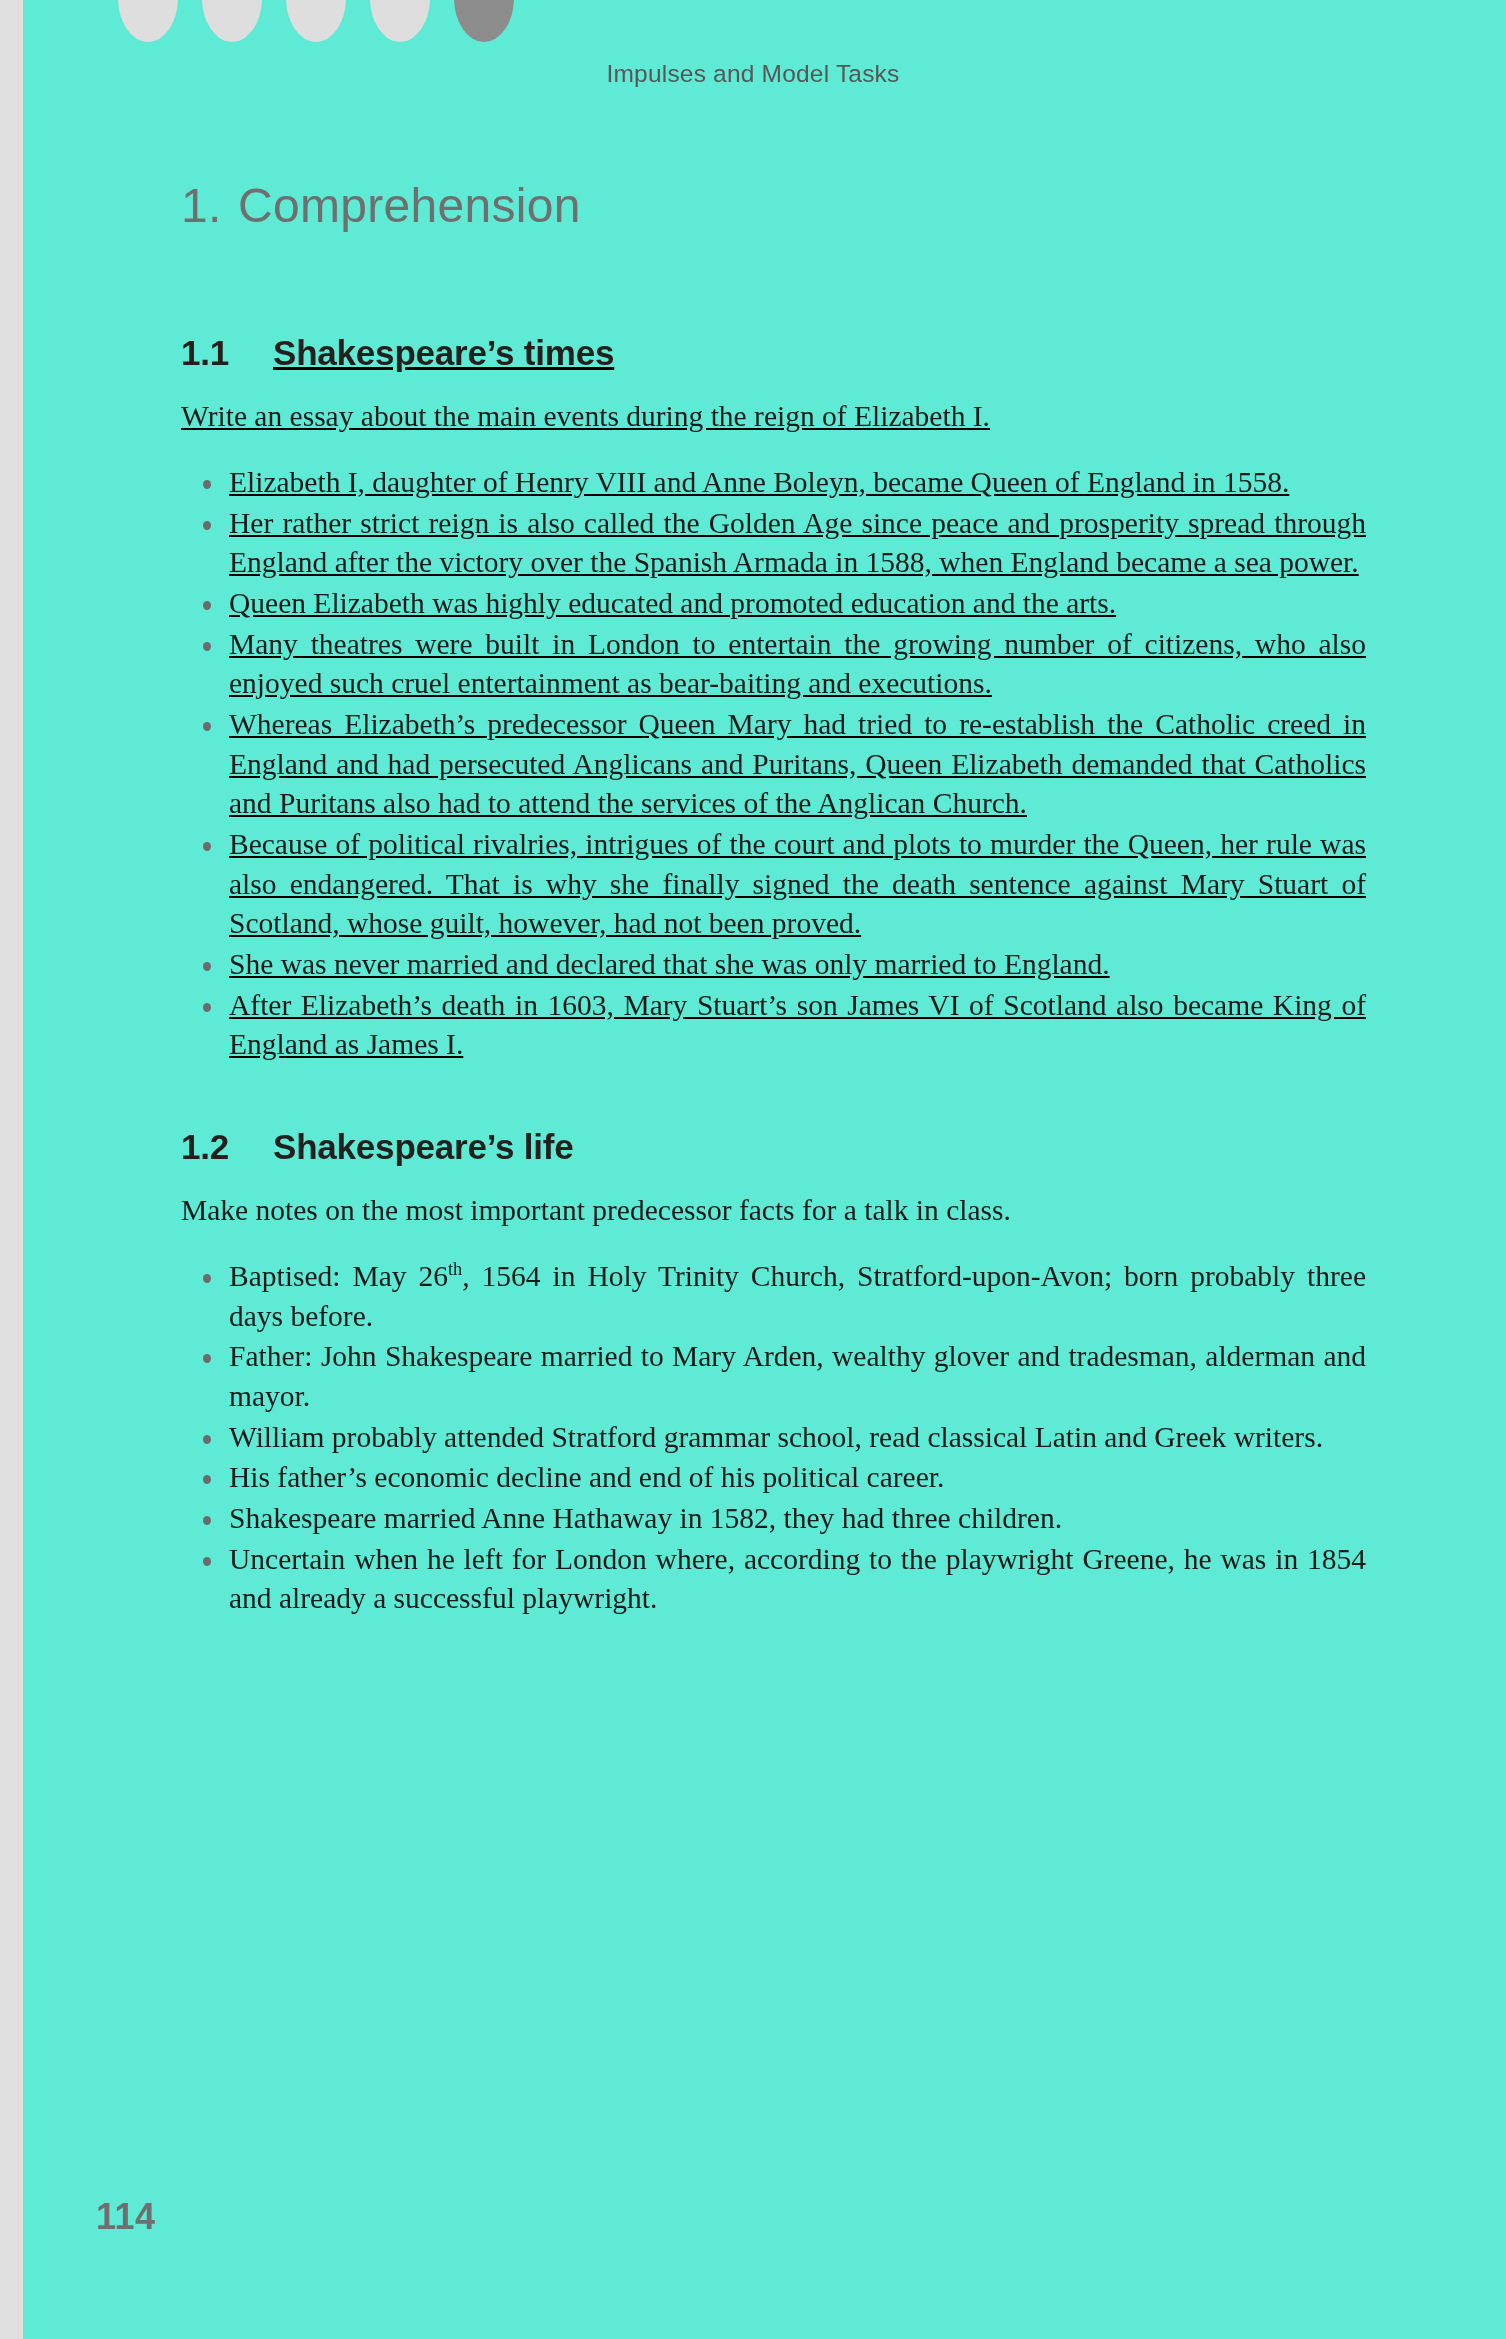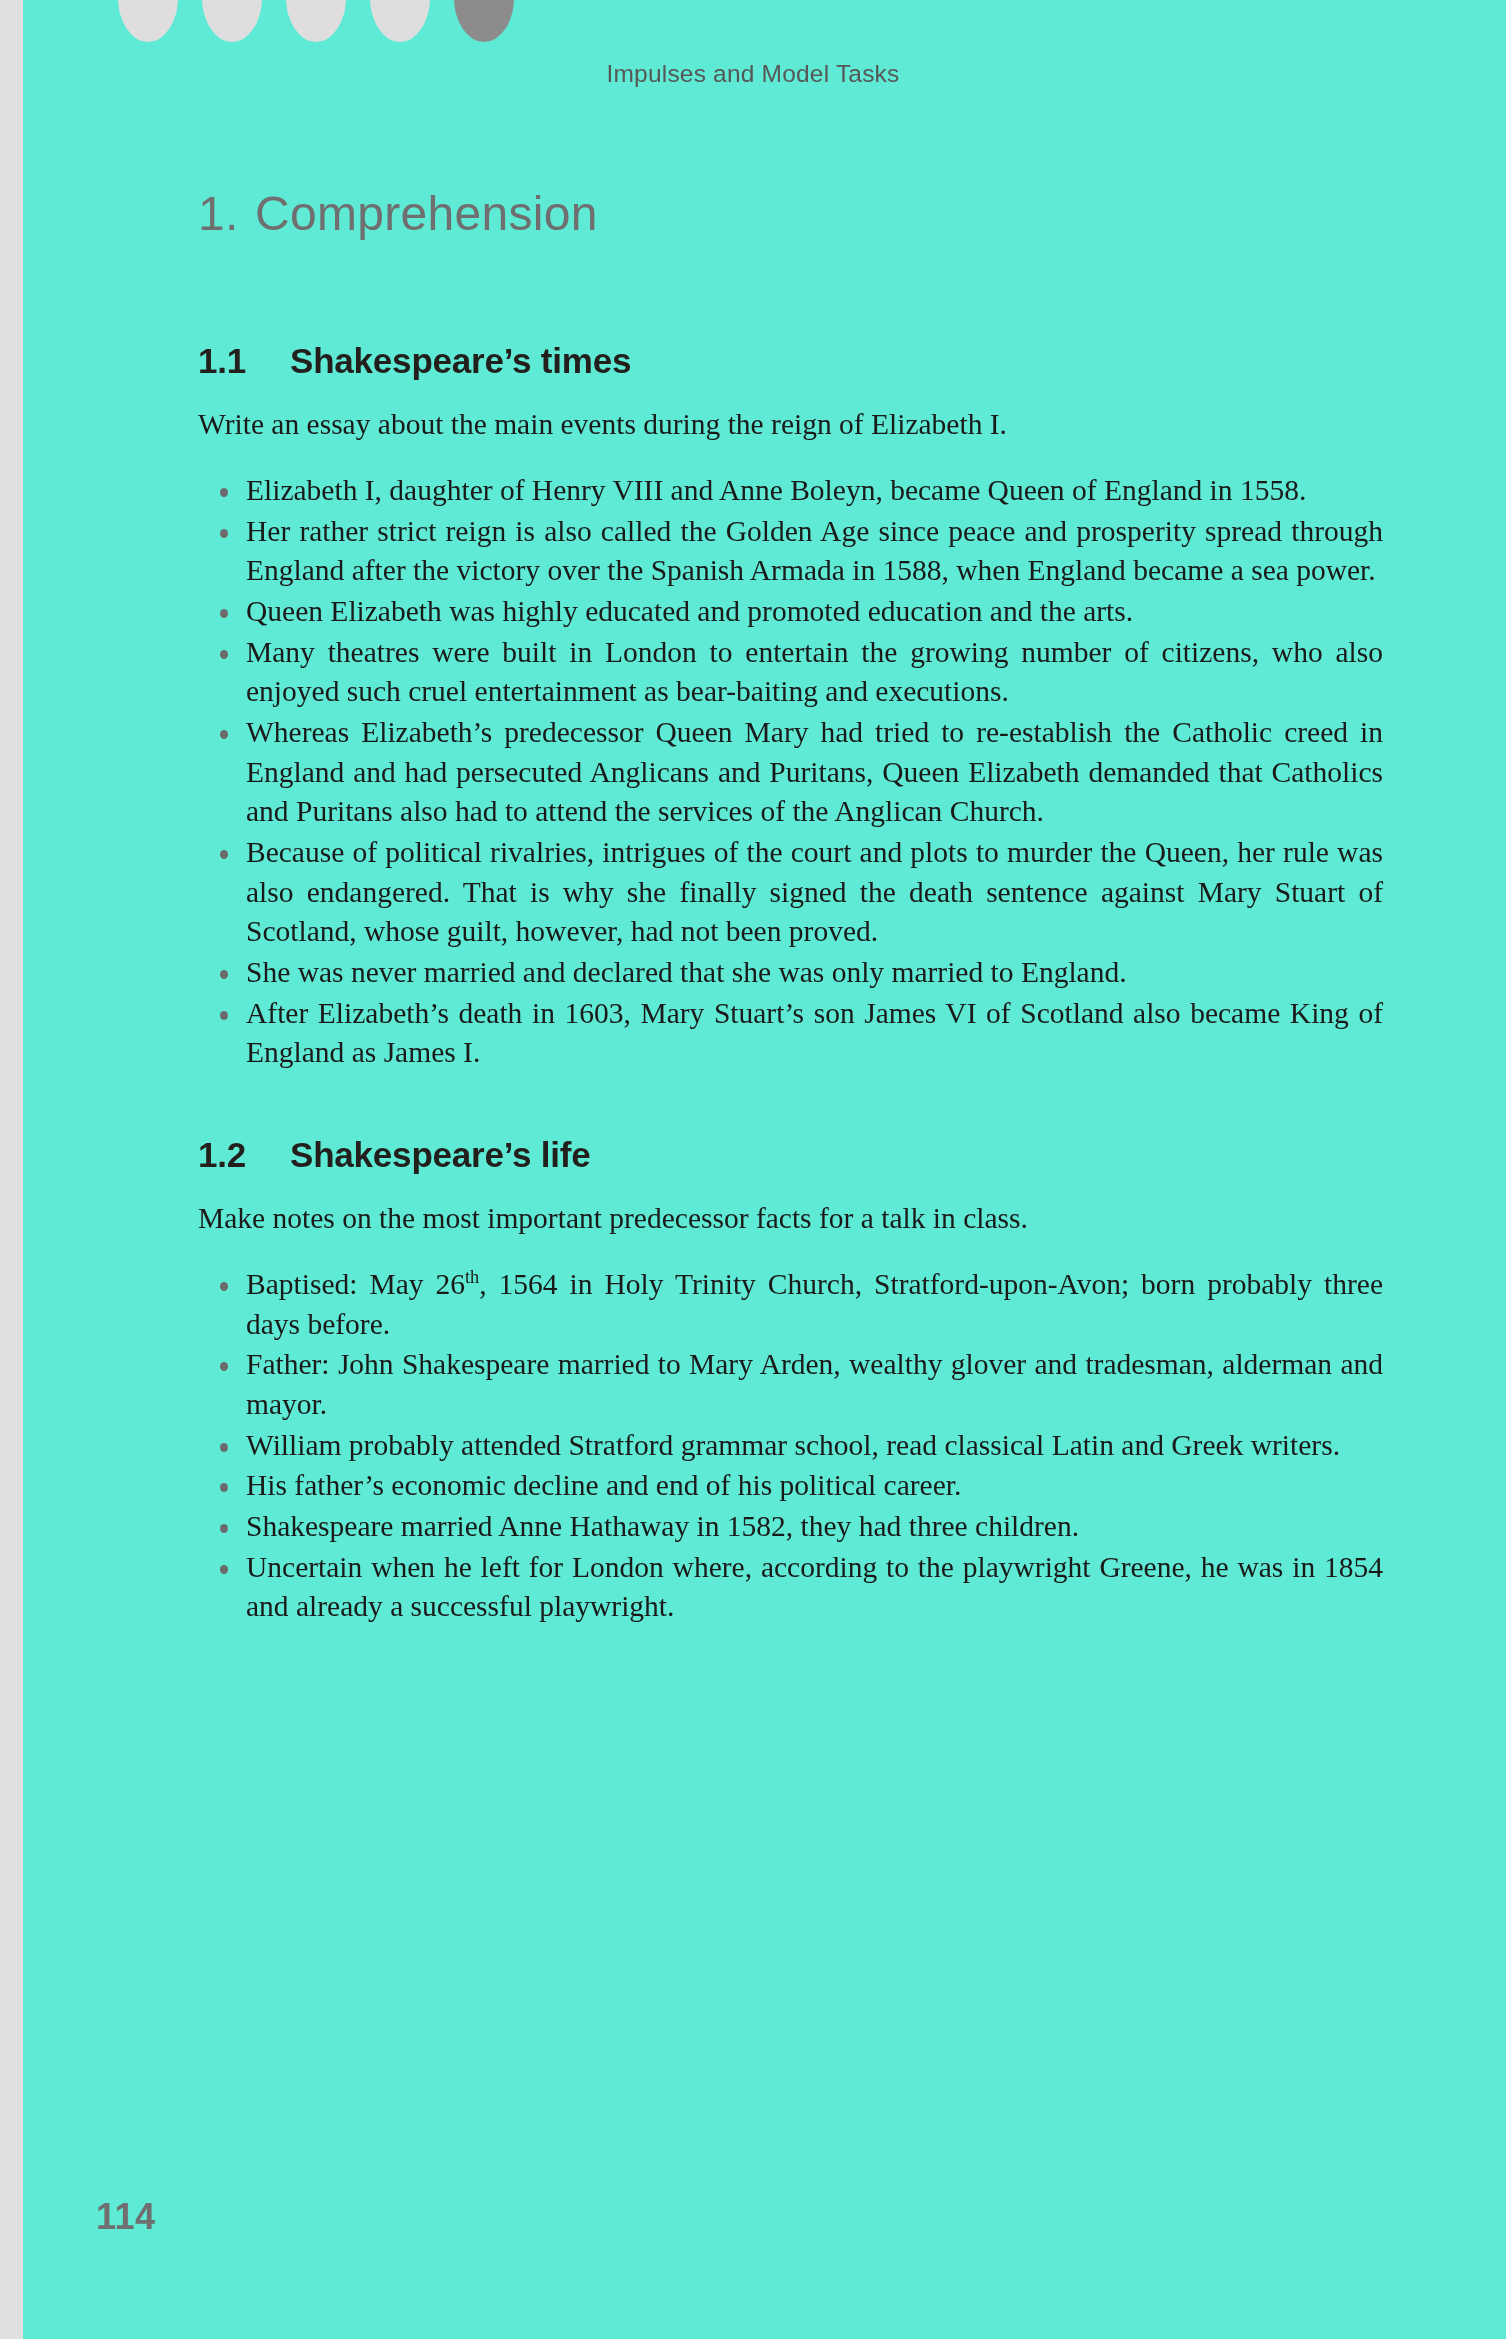--- a/index.html
+++ b/index.html
@@ -59,23 +59,22 @@
     text-align: center;
     font-family: "Liberation Sans", sans-serif;
     font-size: 24.5px;
     color: #575757;
     letter-spacing: 0.2px;
   }
 
   .content {
     position: absolute;
     left: 181px;
-    top: 188px;
+    top: 180px;
     width: 1185px;
-    margin-left: 17px;
   }
 
   h1.chapter-title {
     margin: 0;
     padding: 0;
     font-family: "Liberation Sans", sans-serif;
     font-weight: 400;
     font-size: 48px;
     color: #6f6f6f;
     letter-spacing: 0.3px;
@@ -94,21 +93,21 @@
     font-size: 35px;
     color: #231f1c;
     letter-spacing: -0.2px;
     line-height: 1.15;
   }
   h2.section-title .num {
     display: inline-block;
     width: 92px;
   }
 
-  .sec-1-1-wrap { margin-top: 100px; }
+  .sec-1-1-wrap { margin-top: 100px; text-decoration: underline; }
   .sec-1-2-wrap { margin-top: 62px; }
 
   p.lead {
     margin: 0;
     padding: 0;
     font-family: "Liberation Serif", serif;
     font-size: 29.5px;
     color: #1a1a1a;
     line-height: 1.35;
   }

